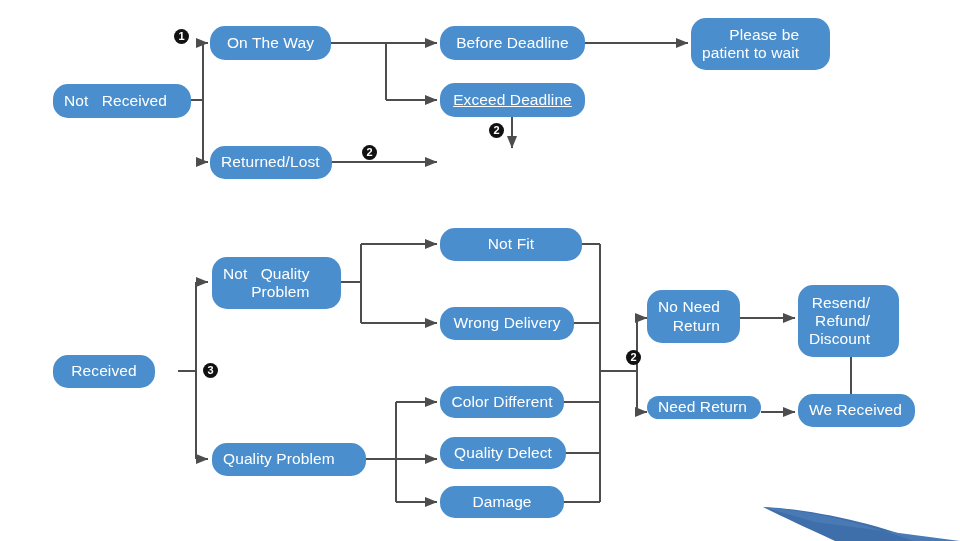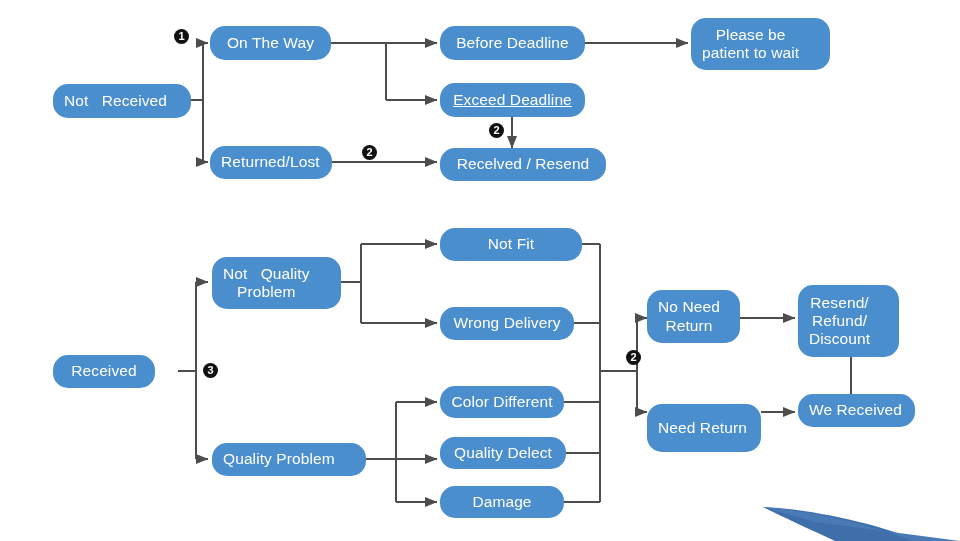--- a/index.html
+++ b/index.html
@@ -35,21 +35,21 @@
     font-weight: 400;
     line-height: 1.18;
     letter-spacing: 0.1px;
     white-space: pre-wrap;
     padding: 4px 6px;
     z-index: 5;
   }
   .node.left {
     justify-content: flex-start;
     padding-left: 11px;
-    text-align: center;
+    text-align: right;
   }
   .marker {
     position: absolute;
     width: 15px;
     height: 15px;
     border-radius: 50%;
     background: #111111;
     color: #ffffff;
     font-family: "Liberation Sans", sans-serif;
     font-size: 11px;
@@ -147,21 +147,20 @@
   <div class="node left" style="left:53px; top:84px; width:138px; height:34px;">Not   Received</div>
 
   <div class="node" style="left:210px; top:26px; width:121px; height:34px;">On The Way</div>
 
   <div class="node left" style="left:210px; top:146px; width:122px; height:33px;">Returned/Lost</div>
 
   <div class="node" style="left:440px; top:26px; width:145px; height:34px;">Before Deadline</div>
 
   <div class="node" style="left:440px; top:83px; width:145px; height:34px;text-decoration:underline;">Exceed Deadline</div>
 
-  <div class="node" style="left:440px; top:148px; width:166px; height:33px;">Recelved / Resend</div>
 
   <div class="node left" style="left:691px; top:18px; width:139px; height:52px;">Please be
 patient to wait</div>
 
   <div class="node" style="left:53px; top:355px; width:102px; height:33px;">Received</div>
 
   <div class="node left" style="left:212px; top:257px; width:129px; height:52px;">Not   Quality
 Problem</div>
 
   <div class="node left" style="left:212px; top:443px; width:154px; height:33px;">Quality Problem</div>
@@ -172,21 +171,21 @@
 
   <div class="node" style="left:440px; top:386px; width:124px; height:32px;">Color Different</div>
 
   <div class="node" style="left:440px; top:437px; width:126px; height:32px;">Quality Delect</div>
 
   <div class="node" style="left:440px; top:486px; width:124px; height:32px;">Damage</div>
 
   <div class="node left" style="left:647px; top:290px; width:93px; height:53px;">No Need
 Return</div>
 
-  <div class="node left" style="left:647px; top:396px; width:114px; height:48px;margin-top:8px;">Need Return</div>
+  <div class="node left" style="left:647px; top:396px; width:114px; height:23px;">Need Return</div>
 
   <div class="node left" style="left:798px; top:285px; width:101px; height:72px;">Resend/
 Refund/
 Discount</div>
 
   <div class="node left" style="left:798px; top:394px; width:117px; height:33px;">We Received</div>
 
   <div class="marker" style="left:174px; top:29px;">1</div>
 
   <div class="marker" style="left:362px; top:145px;">2</div>

